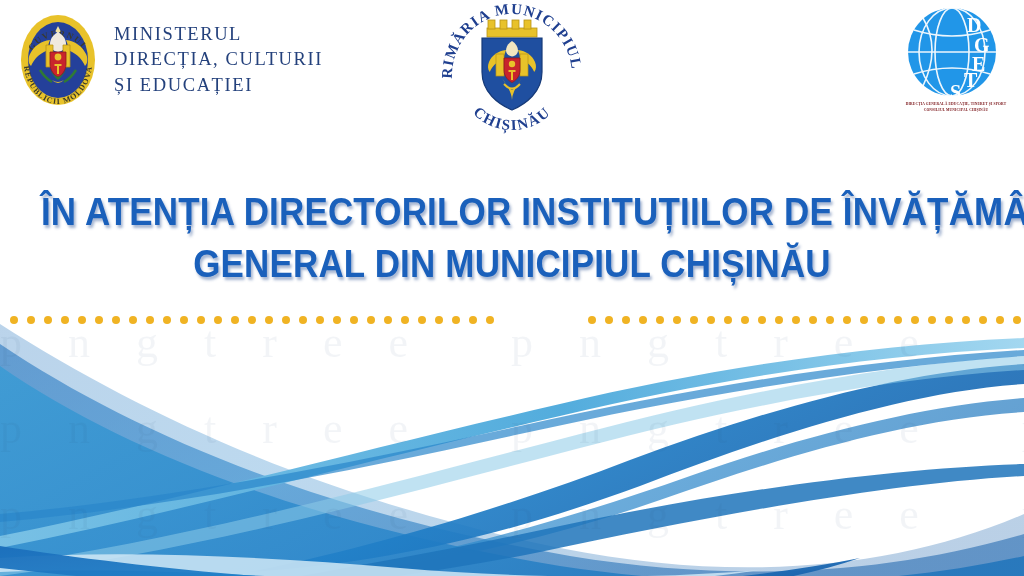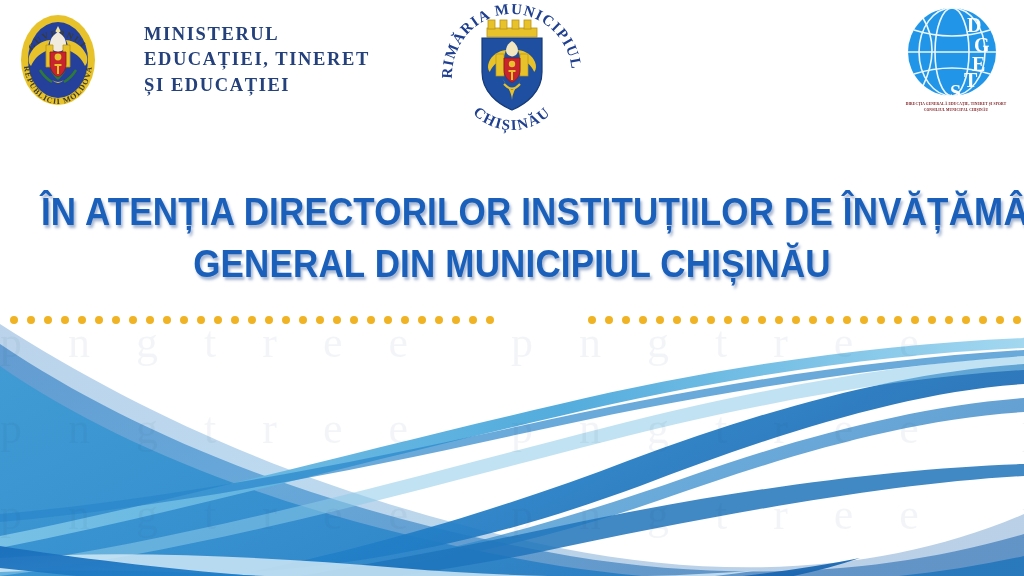--- a/index.html
+++ b/index.html
@@ -34,25 +34,25 @@
     top: 8px;
     display: flex;
     align-items: center;
   }
   .seal {
     width: 104px;
     height: 104px;
     flex: 0 0 auto;
   }
   .ministry-text {
-    margin-left: 34px;
+    margin-left: 4px;
     color: #24417c;
     font-family: "Liberation Serif", serif;
     font-size: 18.5px;
-    font-weight: 700;
+    font-weight: 400;
     letter-spacing: 1.6px;
     line-height: 1.38;
     white-space: nowrap;
   }
 
   
   .primaria-block {
     position: absolute;
     left: 432px;
     top: 2px;
@@ -184,21 +184,21 @@
           <path d="M48.5 56 h7 v2 h-7z" fill="#e8c22a"></path>
           <path d="M51 58 h2 v8 h-2z" fill="#e8c22a"></path>
           <path d="M44 62 c3 6 8 10 8 10 c0 0 5 -4 8 -10 c-3 4 -5 6 -8 7 c-3 -1 -5 -3 -8 -7z" fill="#2f7a35"></path>
           <path d="M46 72 q6 6 12 0 q-6 4 -12 0z" fill="#e8c22a"></path>
           <path d="M34 62 q5 8 12 12" stroke="#2f7a35" stroke-width="2.4" fill="none"></path>
           <path d="M70 62 q-5 8 -12 12" stroke="#2f7a35" stroke-width="2.4" fill="none"></path>
         </g>
       </svg>
       <div class="ministry-text">
         <div>MINISTERUL</div>
-        <div>EDUCAȚIEI, TINERET</div>
+        <div>DIRECȚIA, CULTURII</div>
         <div>ȘI EDUCAȚIEI</div>
       </div>
     </div>
 
     <div class="primaria-block">
       <svg viewBox="0 0 160 132" width="160" height="132">
         <defs>
           <path id="pArcTop" d="M 20,74 A 60,62 0 0 1 140,74"></path>
           <path id="pArcBot" d="M 24,70 A 56,58 0 0 0 136,70"></path>
         </defs>

